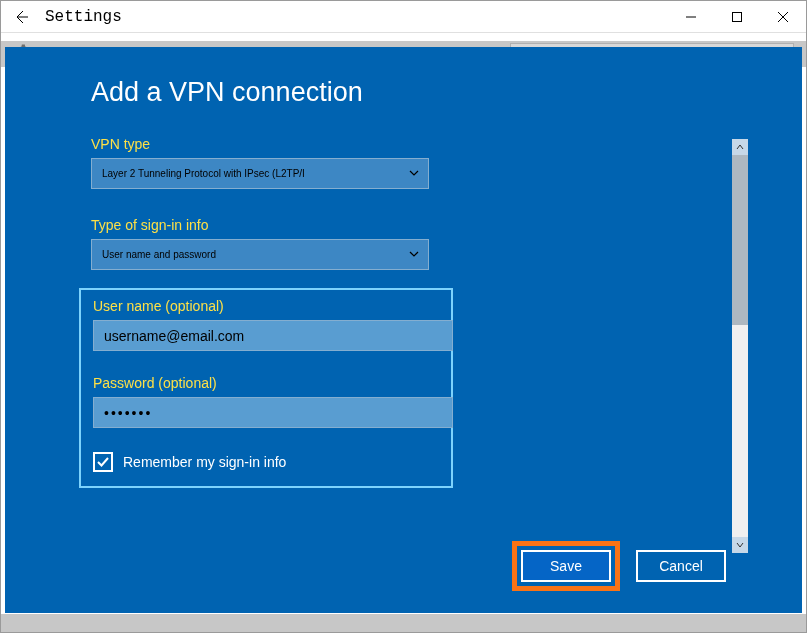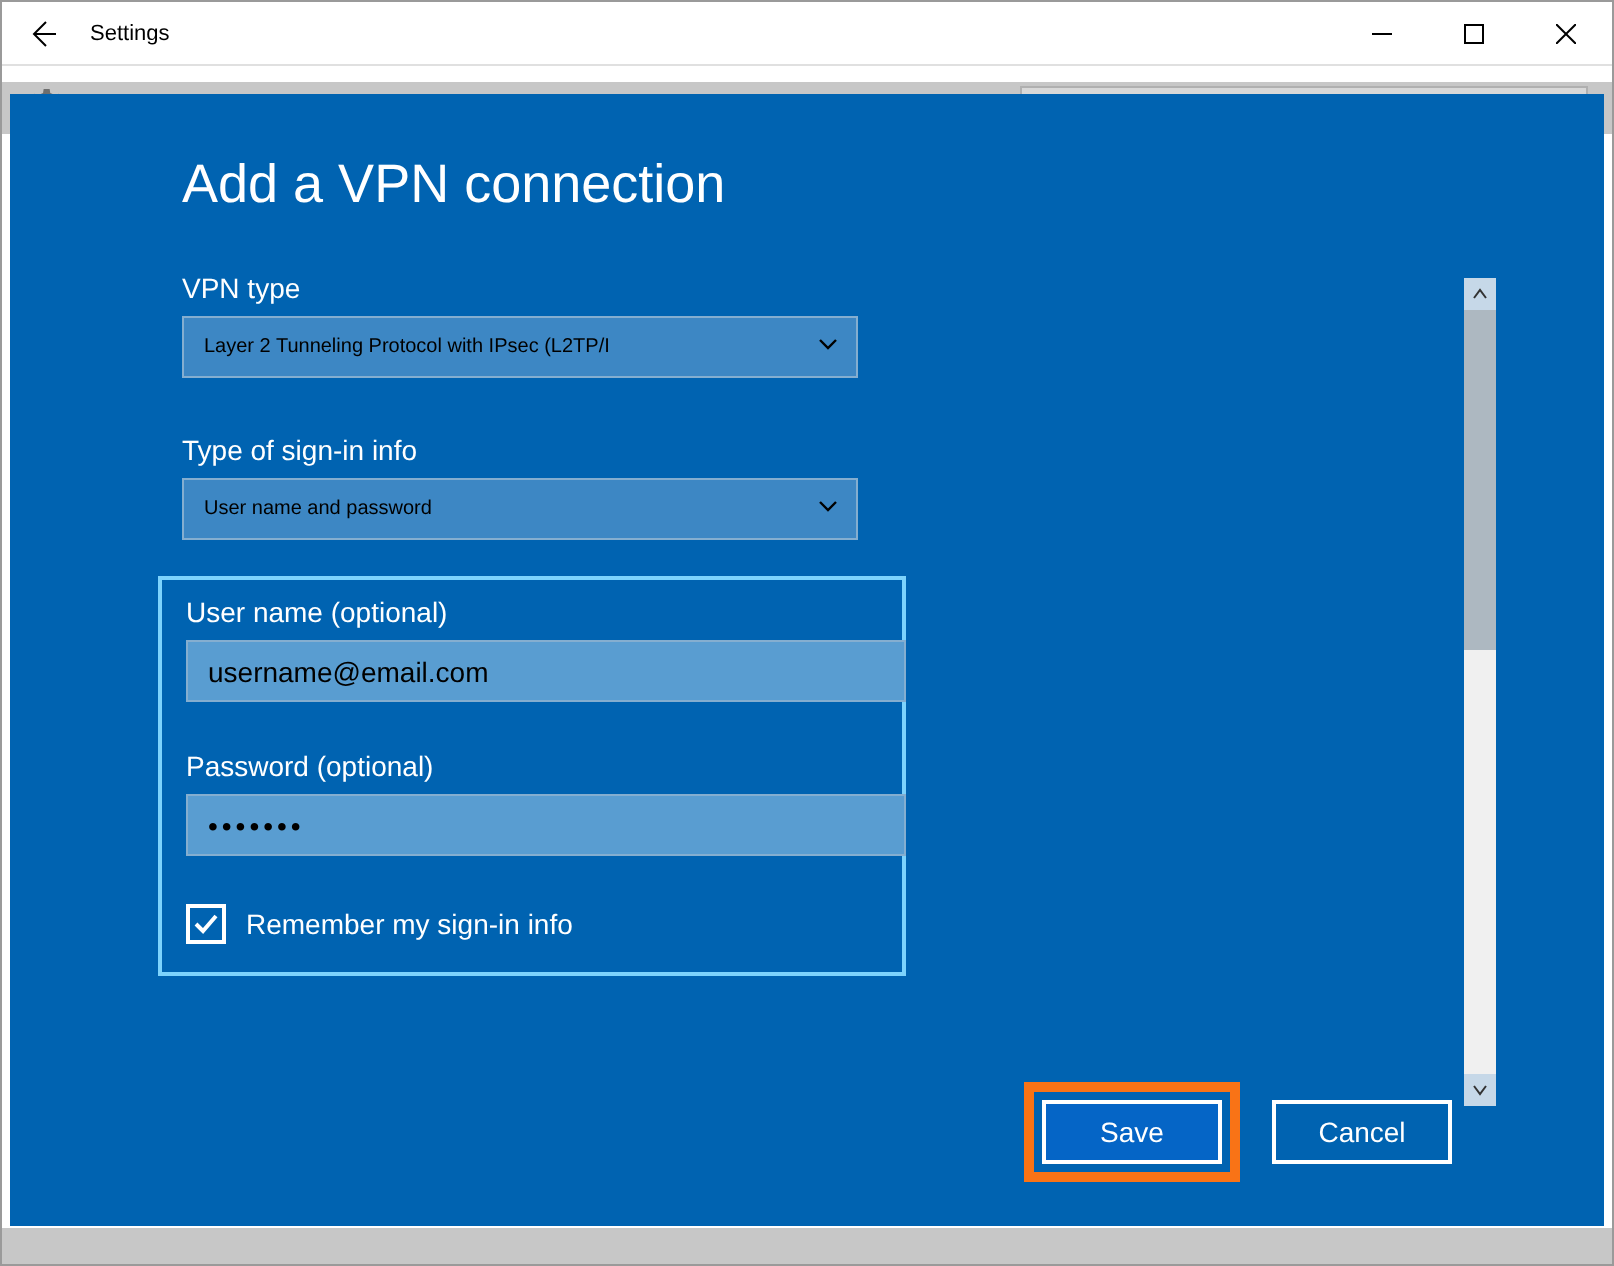--- a/index.html
+++ b/index.html
@@ -17,24 +17,25 @@
     align-items: center;
     background: #fff;
     border-bottom: 1px solid #e0e0e0;
   }
   .titlebar .back {
     width: 40px; height: 32px;
     display: flex; align-items: center; justify-content: center;
     font-size: 18px;
   }
   .titlebar .title {
-    font-size: 11px;
+    font-size: 16px;
     color: #000;
     padding-left: 4px;
     flex: 1;
+    font-family: Liberation Mono, monospace;
   }
   .win-btn {
     width: 46px; height: 32px;
     display: flex; align-items: center; justify-content: center;
     font-size: 14px;
   }
   .content-bg {
     height: 601px;
     background: #ffffff;
     position: relative;
@@ -72,21 +73,21 @@
     margin-left: 10px;
   }
   .modal h1 {
     font-weight: 300;
     font-size: 27px;
     margin: 0 0 28px 0;
   }
   .field-label {
     font-size: 14px;
     margin-bottom: 6px;
-    color: #ffffff;
+    color: #fde047;
   }
   .select {
     width: 338px; height: 31px;
     background: #3d87c4;
     border: 1px solid #84aed0;
     display: flex;
     align-items: center;
     justify-content: space-between;
     padding: 0 8px 0 10px;
     font-size: 10px;

